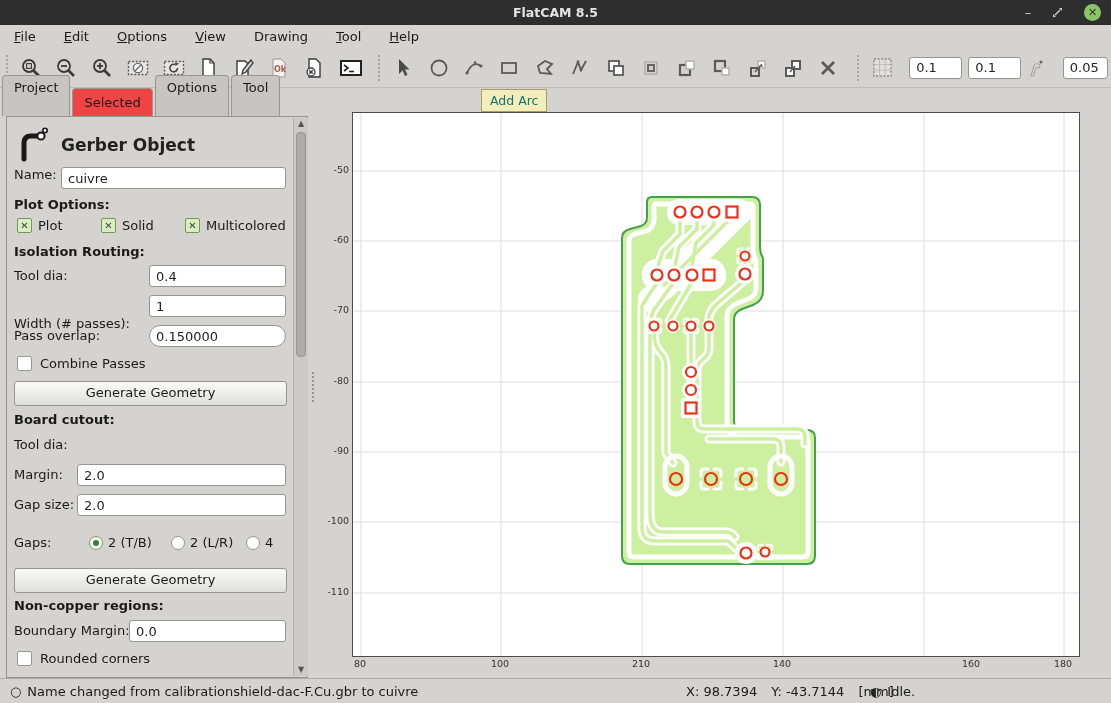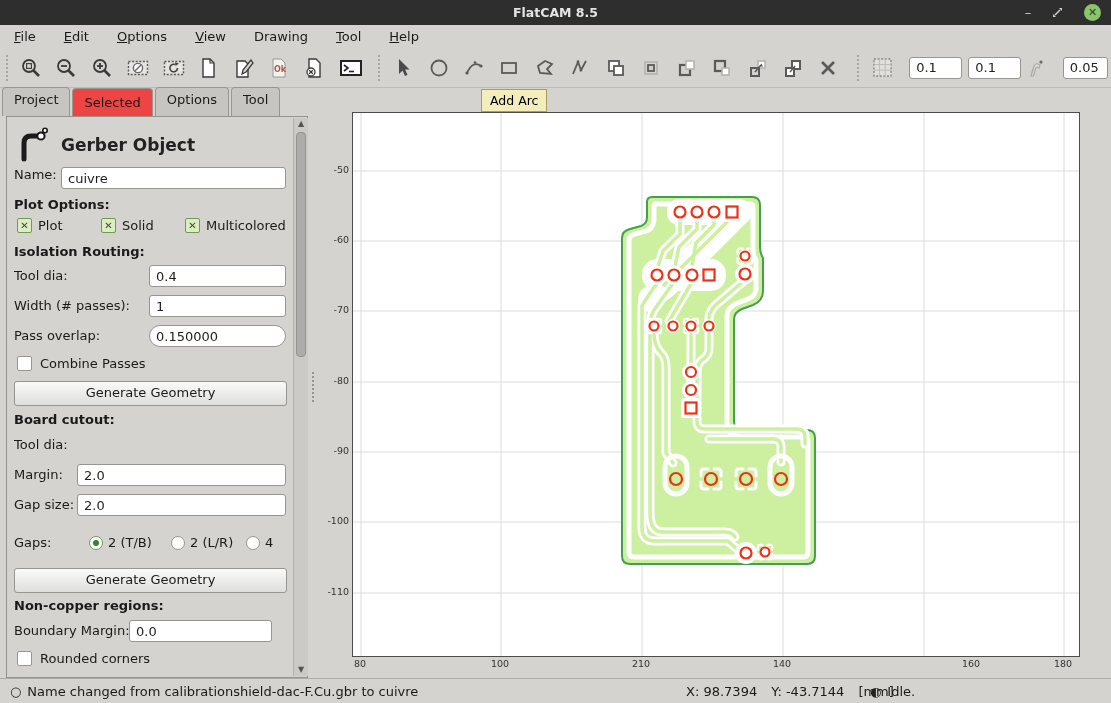--- a/index.html
+++ b/index.html
@@ -21,25 +21,25 @@
   .menuitem .mn{text-decoration:underline;}
   
   .toolbar{position:absolute;left:0;top:48px;width:1111px;height:40px;background:#d5d3cf;
            border-bottom:1px solid #bdbbb7;display:flex;align-items:center;padding-left:2px;box-sizing:border-box;}
   .tsep{width:8px;height:26px;border-left:2px dotted #a8a6a2;margin:0 4px;}
   .tbtn{width:36px;height:32px;display:flex;align-items:center;justify-content:flex-start;border-radius:3px;}
   .tfield{width:54px;margin:0 3px;}
   .tfield input{width:100%;}
   
   .tabbar{position:absolute;left:2px;top:90px;height:26px;display:flex;align-items:flex-end;gap:2px;}
-  .tab{padding:4px 11px 9px 11px;background:#c7c5c1;border:1px solid #98968f;border-bottom:none;
+  .tab{padding:4px 11px 21px 11px;background:#c7c5c1;border:1px solid #98968f;border-bottom:none;
        border-radius:4px 4px 0 0;font-size:13px;cursor:default;}
   .tab.active{background:#ef4444;padding-top:6px;padding-bottom:6px;}
   .tooltip{position:absolute;left:481px;top:89px;background:#f3edbb;border:1px solid #a79f62;
-           padding:3px 8px;font-size:12.5px;color:#000000;}
+           padding:3px 8px;font-size:12.5px;color:#0f766e;}
   
   .panel{position:absolute;left:6px;top:116px;width:302px;height:562px;background:#d5d3cf;
          border:1px solid #96948f;box-sizing:border-box;}
   .prow{position:absolute;display:flex;align-items:center;}
   .plabel{white-space:nowrap;}
   .phead{font-weight:bold;white-space:nowrap;}
   .ptitle{font-size:17px;font-weight:bold;color:#222;}
   .field{height:22px;border:1px solid #97958f;border-radius:3px;background:#fff;padding:0 6px;
          font-family:"DejaVu Sans","Liberation Sans",sans-serif;font-size:13px;color:#222;box-sizing:border-box;}
   .btn{height:23px;border:1px solid #97958f;border-radius:3px;
@@ -320,21 +320,21 @@
     <span>Multicolored</span>
   </div>
 
   <div class="prow" style="left:7px;top:127px;">
     <span class="phead">Isolation Routing:</span>
   </div>
   <div class="prow" style="left:7px;top:151px;">
     <span class="plabel">Tool dia:</span>
   </div>
   <input class="field" style="position: absolute; left: 142px; top: 148px; width: 137px;" value="0.4">
-  <div class="prow" style="left:7px;top:181px;text-align:right;">
+  <div class="prow" style="left:7px;top:199px;text-align:right;">
     <span class="plabel">Width (# passes):</span>
   </div>
   <input class="field" style="position: absolute; left: 142px; top: 178px; width: 137px;" value="1">
   <div class="prow" style="left:7px;top:211px;">
     <span class="plabel">Pass overlap:</span>
   </div>
   <input class="field" style="position: absolute; left: 142px; top: 208px; width: 137px; border-radius: 11px;" value="0.150000">
 
   <div class="prow" style="left:10px;top:239px;gap:8px;">
     <span class="cb"></span>
@@ -374,21 +374,21 @@
   </div>
 
   <div class="btn" style="position:absolute;left:7px;top:451px;width:271px;">Generate Geometry</div>
 
   <div class="prow" style="left:7px;top:481px;">
     <span class="phead">Non-copper regions:</span>
   </div>
   <div class="prow" style="left:7px;top:506px;">
     <span class="plabel">Boundary Margin:</span>
   </div>
-  <input class="field" style="position: absolute; left: 122px; top: 503px; width: 143px;" value="0.0">
+  <input class="field" style="position: absolute; left: 122px; top: 503px; width: 157px;" value="0.0">
   <div class="prow" style="left:10px;top:534px;gap:8px;">
     <span class="cb"></span>
     <span>Rounded corners</span>
   </div>
 
   <div class="scrollv">
     <span class="arr" style="top:0;">▲</span>
     <div class="thumb"></div>
     <span class="arr" style="bottom:0;">▼</span>
   </div>

